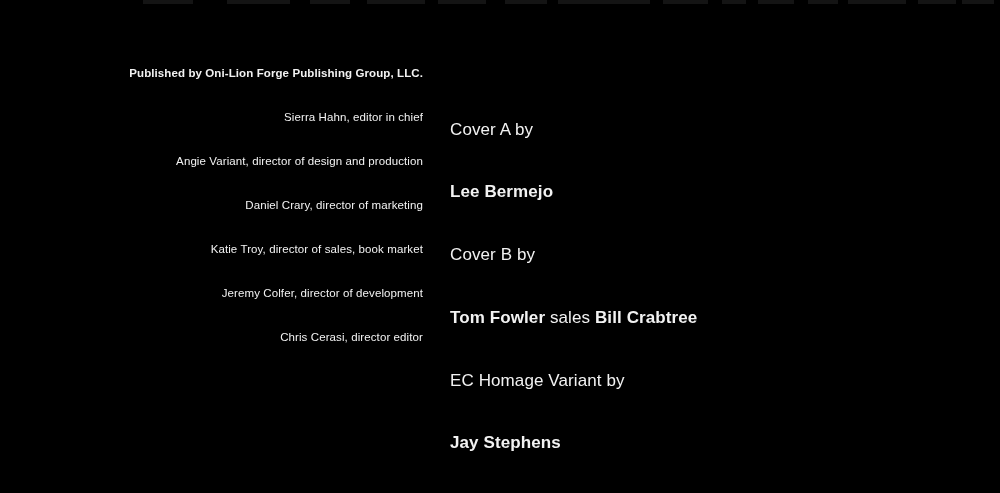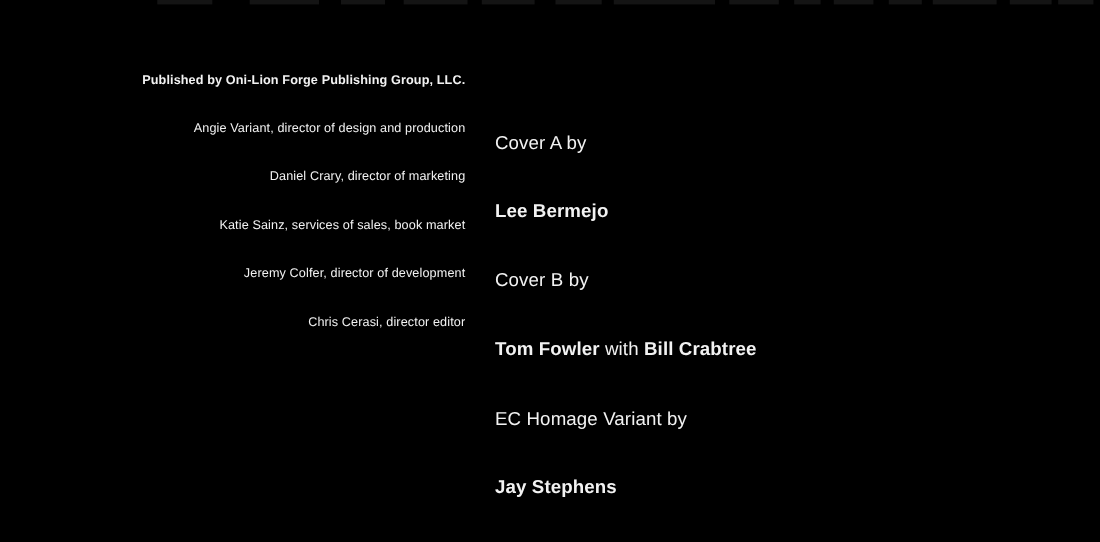--- a/index.html
+++ b/index.html
@@ -50,23 +50,24 @@
   <span style="left:722px;width:24px"></span>
   <span style="left:758px;width:36px"></span>
   <span style="left:808px;width:30px"></span>
   <span style="left:848px;width:58px"></span>
   <span style="left:918px;width:38px"></span>
   <span style="left:962px;width:32px"></span>
 </div>
 
 <div class="staff-col">
   <div class="pub-line">Published by Oni-Lion Forge Publishing Group, LLC.</div>
+  <div>Sierra Hahn, editor in chief</div>
   <div>Angie Variant, director of design and production</div>
   <div>Daniel Crary, director of marketing</div>
-  <div>Katie Sainz, services of sales, book market</div>
+  <div>Katie Troy, director of sales, book market</div>
   <div>Jeremy Colfer, director of development</div>
   <div>Chris Cerasi, director editor</div>
   
   
   
   
   
   
   
   
@@ -82,21 +83,21 @@
   
   
   
 </div>
 
 <div class="credits-col">
   <div class="section">
     <div><span>Cover A by</span></div>
     <div><span class="b">Lee Bermejo</span></div>
     <div><span>Cover B by</span></div>
-    <div><span class="b">Tom Fowler</span><span> with </span><span class="b">Bill Crabtree</span></div>
+    <div><span class="b">Tom Fowler</span><span> sales </span><span class="b">Bill Crabtree</span></div>
     <div><span>EC Homage Variant by</span></div>
     <div><span class="b">Jay Stephens</span></div>
     
     
     
     
   </div>
   
 </div>
 

